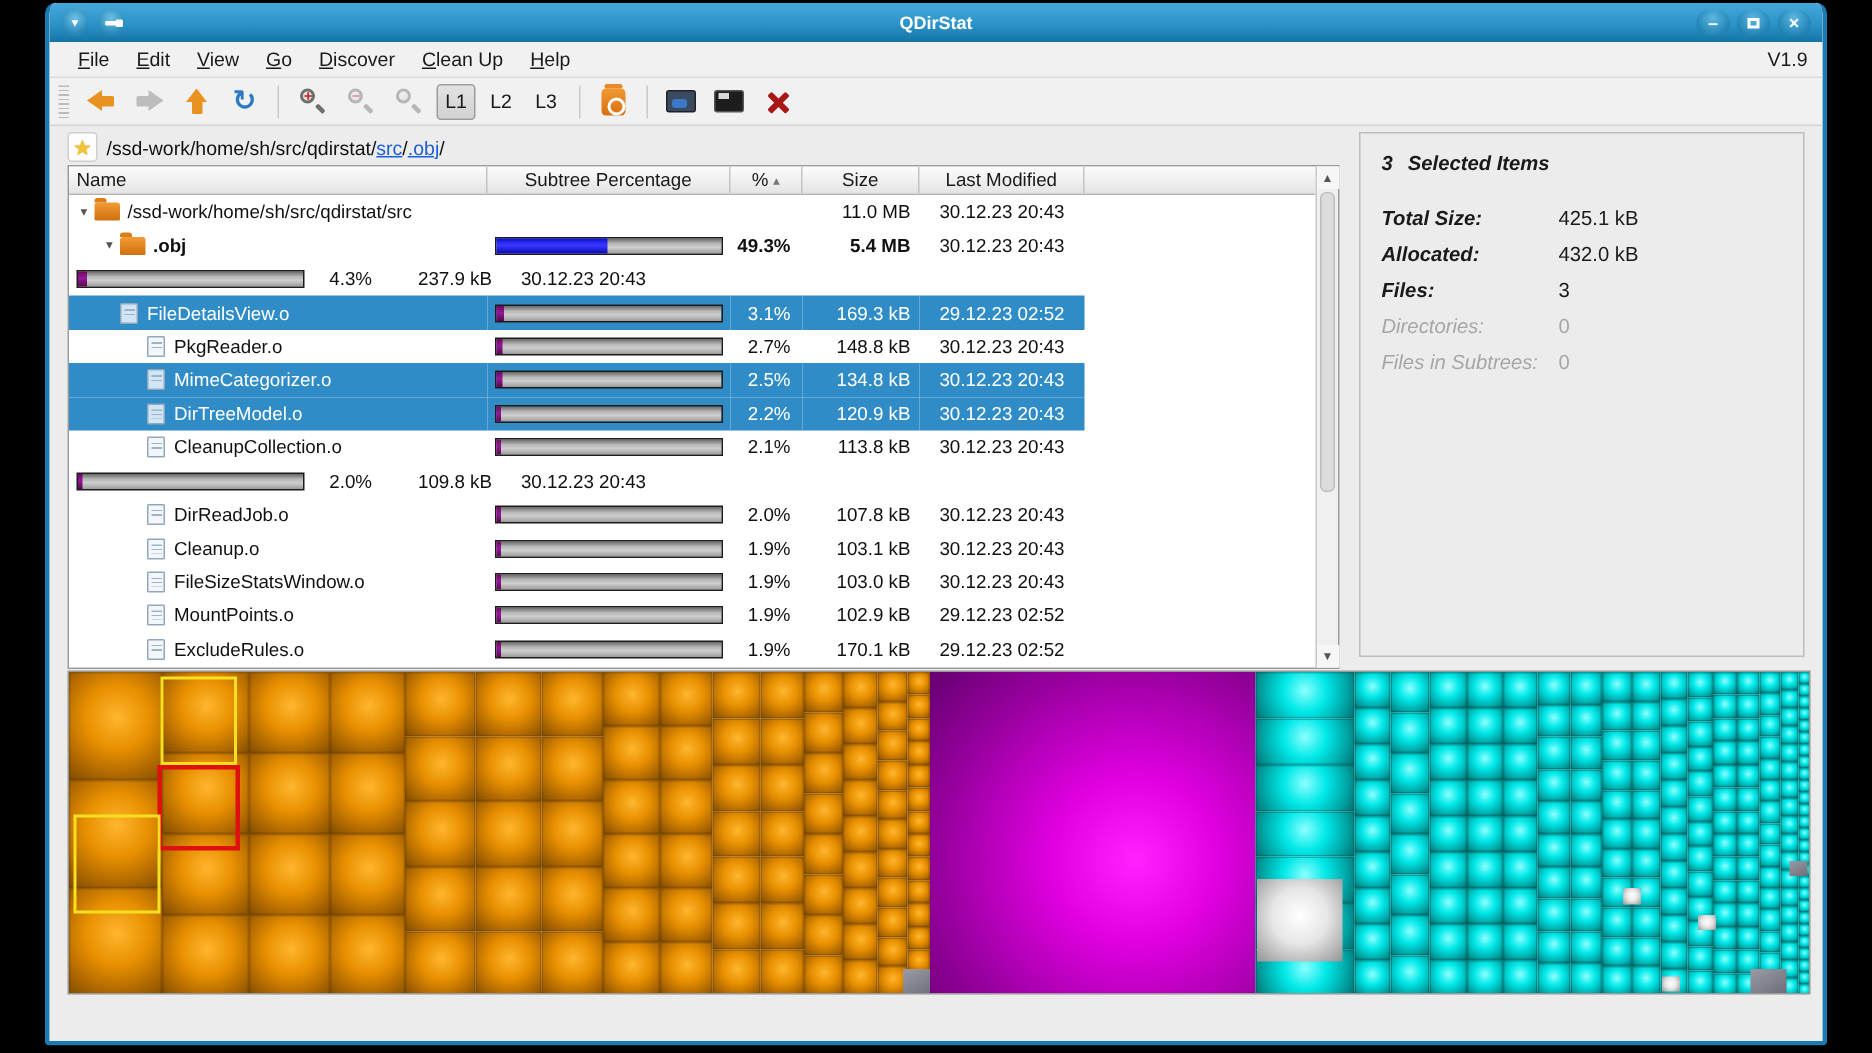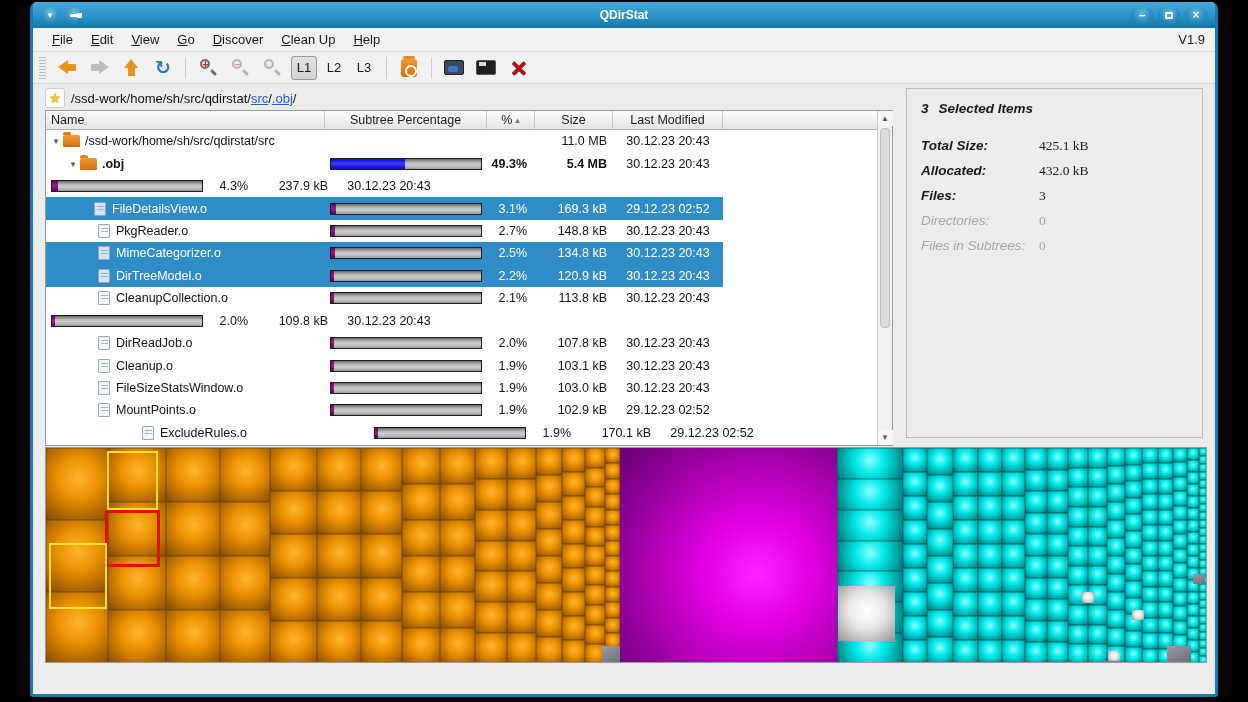--- a/index.html
+++ b/index.html
@@ -114,21 +114,21 @@
   .vs-arrow{width:15px;height:15px;display:flex;align-items:center;justify-content:center;font-size:8px;color:#555;
             background:#f6f6f6;cursor:pointer;flex:0 0 auto;}
   .vs-track{flex:1;width:100%;position:relative;}
   .vs-thumb{position:absolute;left:2px;right:2px;top:2px;height:200px;background:#dcdcdc;border:1px solid #bdbdbd;border-radius:4px;cursor:pointer;}
   
   .details{position:absolute;left:873px;top:4px;width:297px;height:350px;background:#ececec;border:1px solid #bdbdbd;
            padding:12px 14px;font-size:13.5px;color:#1a1a1a;}
   .details-title{font-style:italic;font-weight:bold;margin-bottom:22px;display:flex;gap:10px;}
   .d-row{display:flex;margin-bottom:9px;align-items:baseline;}
   .d-label{width:118px;font-style:italic;font-weight:bold;flex:0 0 auto;}
-  .d-value{font-weight:normal;font-family:Liberation Serif, serif;}
+  .d-value{font-weight:normal;}
   .d-row.dim-row .d-label{color:#a6a6a6;font-weight:normal;}
   .d-row.dim-row .d-value{color:#a6a6a6;}
   
   .treemap{position:absolute;left:12px;top:363px;width:1162px;height:216px;background:#d8d8d8;
            border:1px solid #9a9a9a;overflow:hidden;}
   .cell{position:absolute;}
   .c-orange{background:radial-gradient(circle at 52% 42%,#ffb62e 0%,#e89000 40%,#b26a00 72%,#7d4b00 100%);
             box-shadow:inset 0 0 0 1px rgba(70,40,0,.25);}
   .c-cyan{background:radial-gradient(circle at 50% 40%,#8cffff 0%,#00e8e8 38%,#00a8a8 72%,#006d6d 100%);
           box-shadow:inset 0 0 0 1px rgba(0,60,60,.3);}
@@ -296,21 +296,21 @@
                 <div class="cell-bar">
                   <div class="bar-track">
                     <div class="bar-fill fill-purple" style="width: 6.45px;"></div>
                   </div>
                 </div>
                 <div class="cell-pct">4.3%</div>
                 <div class="cell-size">237.9 kB</div>
                 <div class="cell-mod">30.12.23 20:43</div>
               </div>
               <div class="trow sel">
-                <div class="cell-name" style="padding-left: 34px;">
+                <div class="cell-name" style="padding-left: 20px;">
                   <span class="twisty"></span>
                   <span class="file-ico"></span>
                   <span>FileDetailsView.o</span>
                 </div>
                 <div class="cell-bar">
                   <div class="bar-track">
                     <div class="bar-fill fill-purple" style="width: 4.65px;"></div>
                   </div>
                 </div>
                 <div class="cell-pct">3.1%</div>
@@ -441,21 +441,21 @@
                 <div class="cell-bar">
                   <div class="bar-track">
                     <div class="bar-fill fill-purple" style="width: 3px;"></div>
                   </div>
                 </div>
                 <div class="cell-pct">1.9%</div>
                 <div class="cell-size">102.9 kB</div>
                 <div class="cell-mod">29.12.23 02:52</div>
               </div>
               <div class="trow">
-                <div class="cell-name" style="padding-left: 38px; margin-left: 44px;">
+                <div class="cell-name" style="padding-left: 38px;">
                   <span class="twisty"></span>
                   <span class="file-ico"></span>
                   <span>ExcludeRules.o</span>
                 </div>
                 <div class="cell-bar">
                   <div class="bar-track">
                     <div class="bar-fill fill-purple" style="width: 3px;"></div>
                   </div>
                 </div>
                 <div class="cell-pct">1.9%</div>

